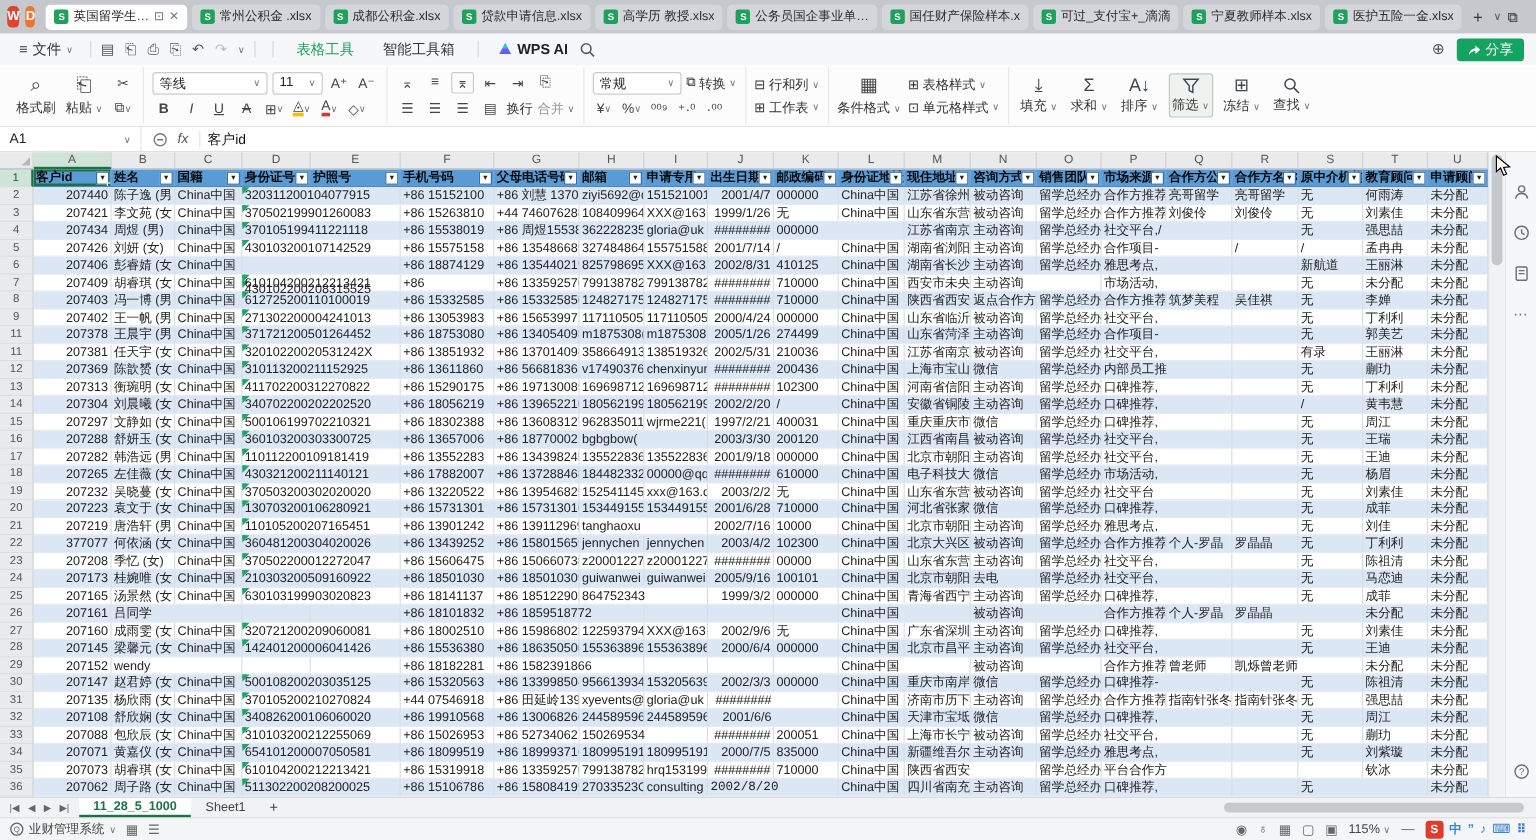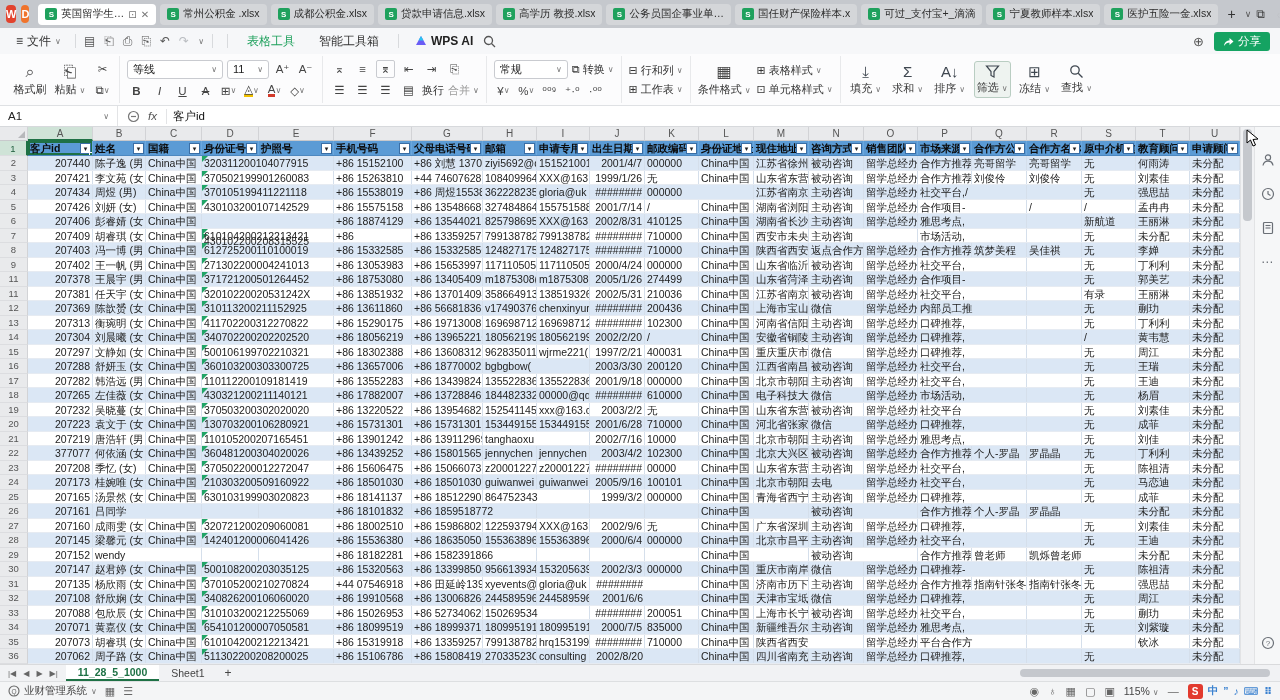--- a/index.html
+++ b/index.html
@@ -1220,21 +1220,21 @@
           <div class="rn">36</div>
           <div class="cell num" style="width: 65px;">207062</div>
           <div class="cell" style="width: 53px;">周子路 (女</div>
           <div class="cell" style="width: 56px;">China中国</div>
           <div class="cell ovf tri" style="width: 57px;">511302200208200025</div>
           <div class="cell" style="width: 75px;"></div>
           <div class="cell" style="width: 78px;">+86 15106786</div>
           <div class="cell" style="width: 71px;">+86 1580841990</div>
           <div class="cell" style="width: 54px;">27033523C</div>
           <div class="cell" style="width: 53px;">consulting</div>
-          <div class="cell num ovf" style="width: 55px;">2002/8/20</div>
+          <div class="cell num ovf" style="width: 55px; font-family: Liberation Mono, monospace;">2002/8/20</div>
           <div class="cell" style="width: 54px;"></div>
           <div class="cell" style="width: 55px;">China中国</div>
           <div class="cell" style="width: 55px;">四川省南充</div>
           <div class="cell" style="width: 55px;">主动咨询</div>
           <div class="cell" style="width: 54px;">留学总经办</div>
           <div class="cell ovf" style="width: 54px;">口碑推荐,</div>
           <div class="cell" style="width: 55px;"></div>
           <div class="cell" style="width: 55px;"></div>
           <div class="cell ovf" style="width: 54px;">无</div>
           <div class="cell" style="width: 54px;"></div>

